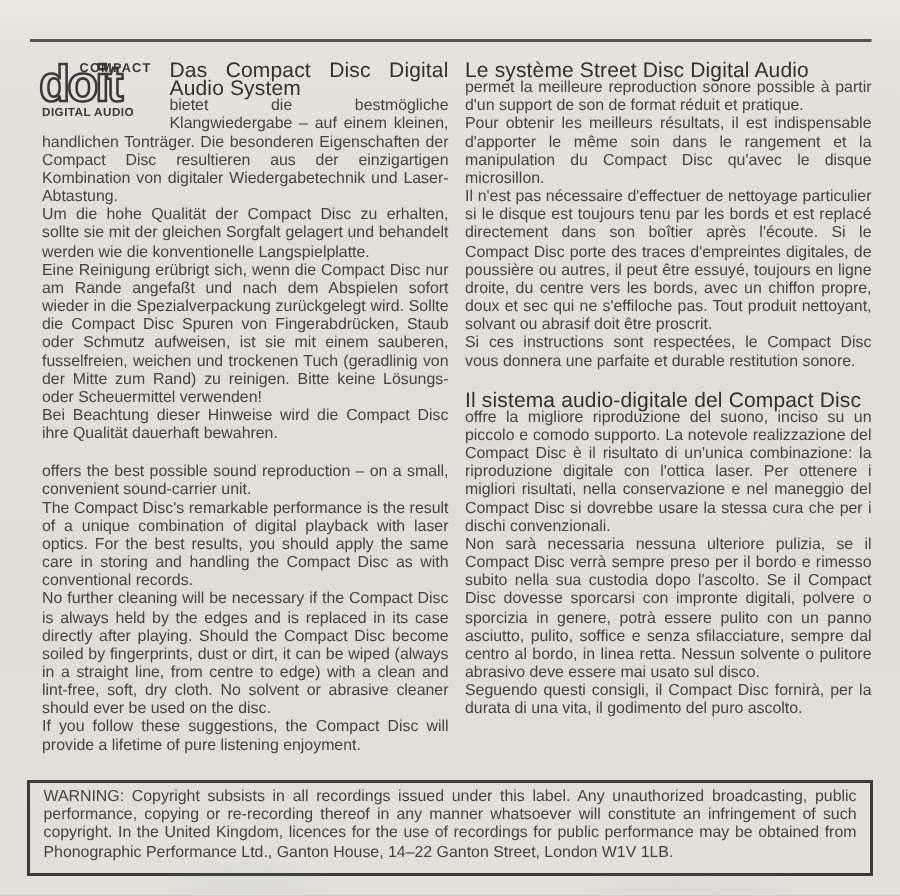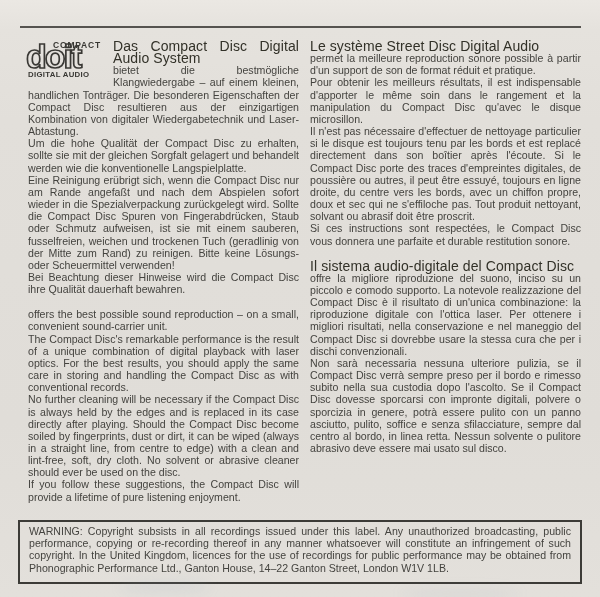--- a/index.html
+++ b/index.html
@@ -96,20 +96,21 @@
         <p class="body">permet la meilleure reproduction sonore possible à partir d'un support de son de format réduit et pratique.</p>
         <p class="body">Pour obtenir les meilleurs résultats, il est indispensable d'apporter le même soin dans le rangement et la manipulation du Compact Disc qu'avec le disque microsillon.</p>
         <p class="body">Il n'est pas nécessaire d'effectuer de nettoyage particulier si le disque est toujours tenu par les bords et est replacé directement dans son boîtier après l'écoute. Si le Compact Disc porte des traces d'empreintes digitales, de poussière ou autres, il peut être essuyé, toujours en ligne droite, du centre vers les bords, avec un chiffon propre, doux et sec qui ne s'effiloche pas. Tout produit nettoyant, solvant ou abrasif doit être proscrit.</p>
         <p class="body">Si ces instructions sont respectées, le Compact Disc vous donnera une parfaite et durable restitution sonore.</p>
       </div>
 
       <div class="section">
         <div class="sec-heading">Il sistema audio-digitale del Compact Disc</div>
         <p class="body">offre la migliore riproduzione del suono, inciso su un piccolo e comodo supporto. La notevole realizzazione del Compact Disc è il risultato di un'unica combinazione: la riproduzione digitale con l'ottica laser. Per ottenere i migliori risultati, nella conservazione e nel maneggio del Compact Disc si dovrebbe usare la stessa cura che per i dischi convenzionali.</p>
         <p class="body">Non sarà necessaria nessuna ulteriore pulizia, se il Compact Disc verrà sempre preso per il bordo e rimesso subito nella sua custodia dopo l'ascolto. Se il Compact Disc dovesse sporcarsi con impronte digitali, polvere o sporcizia in genere, potrà essere pulito con un panno asciutto, pulito, soffice e senza sfilacciature, sempre dal centro al bordo, in linea retta. Nessun solvente o pulitore abrasivo deve essere mai usato sul disco.</p>
+        <p class="body">Seguendo questi consigli, il Compact Disc fornirà, per la durata di una vita, il godimento del puro ascolto.</p>
       </div>
 
     </div>
 
   </div>
 
   <div class="warning-box">
     <span>WARNING: Copyright subsists in all recordings issued under this label. Any unauthorized broadcasting, public performance, copying or re-recording thereof in any manner whatsoever will constitute an infringement of such copyright. In the United Kingdom, licences for the use of recordings for public performance may be obtained from Phonographic Performance Ltd., Ganton House, 14–22 Ganton Street, London W1V 1LB.</span>
   </div>
 

